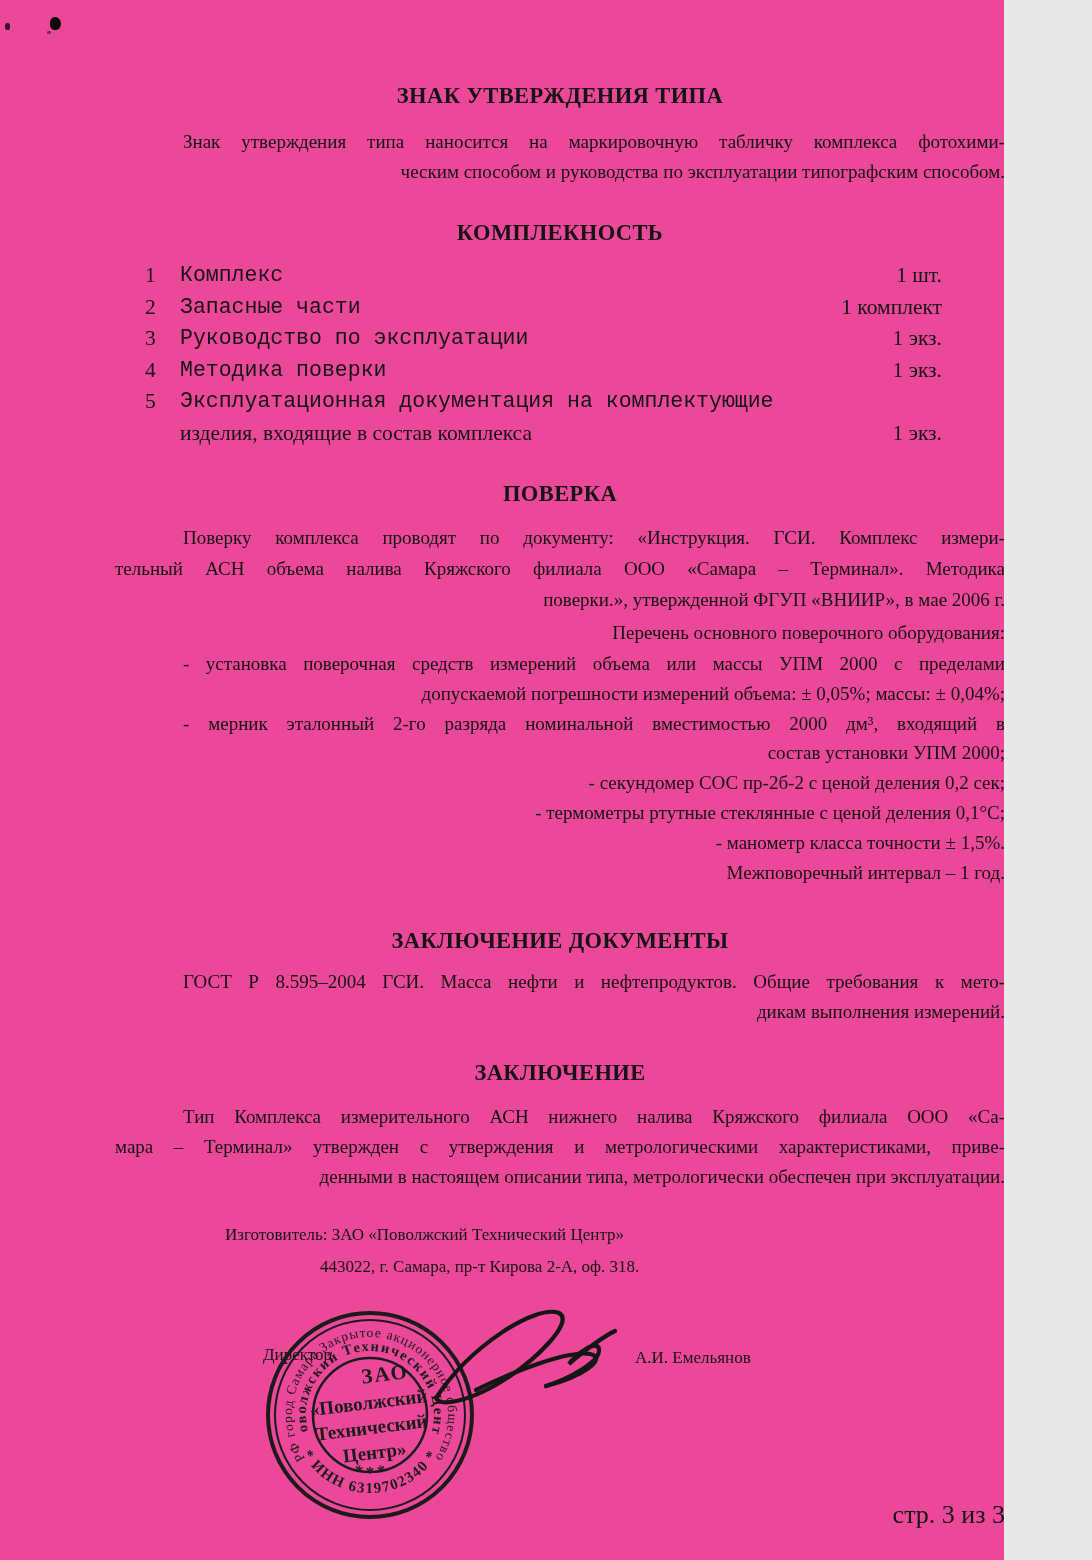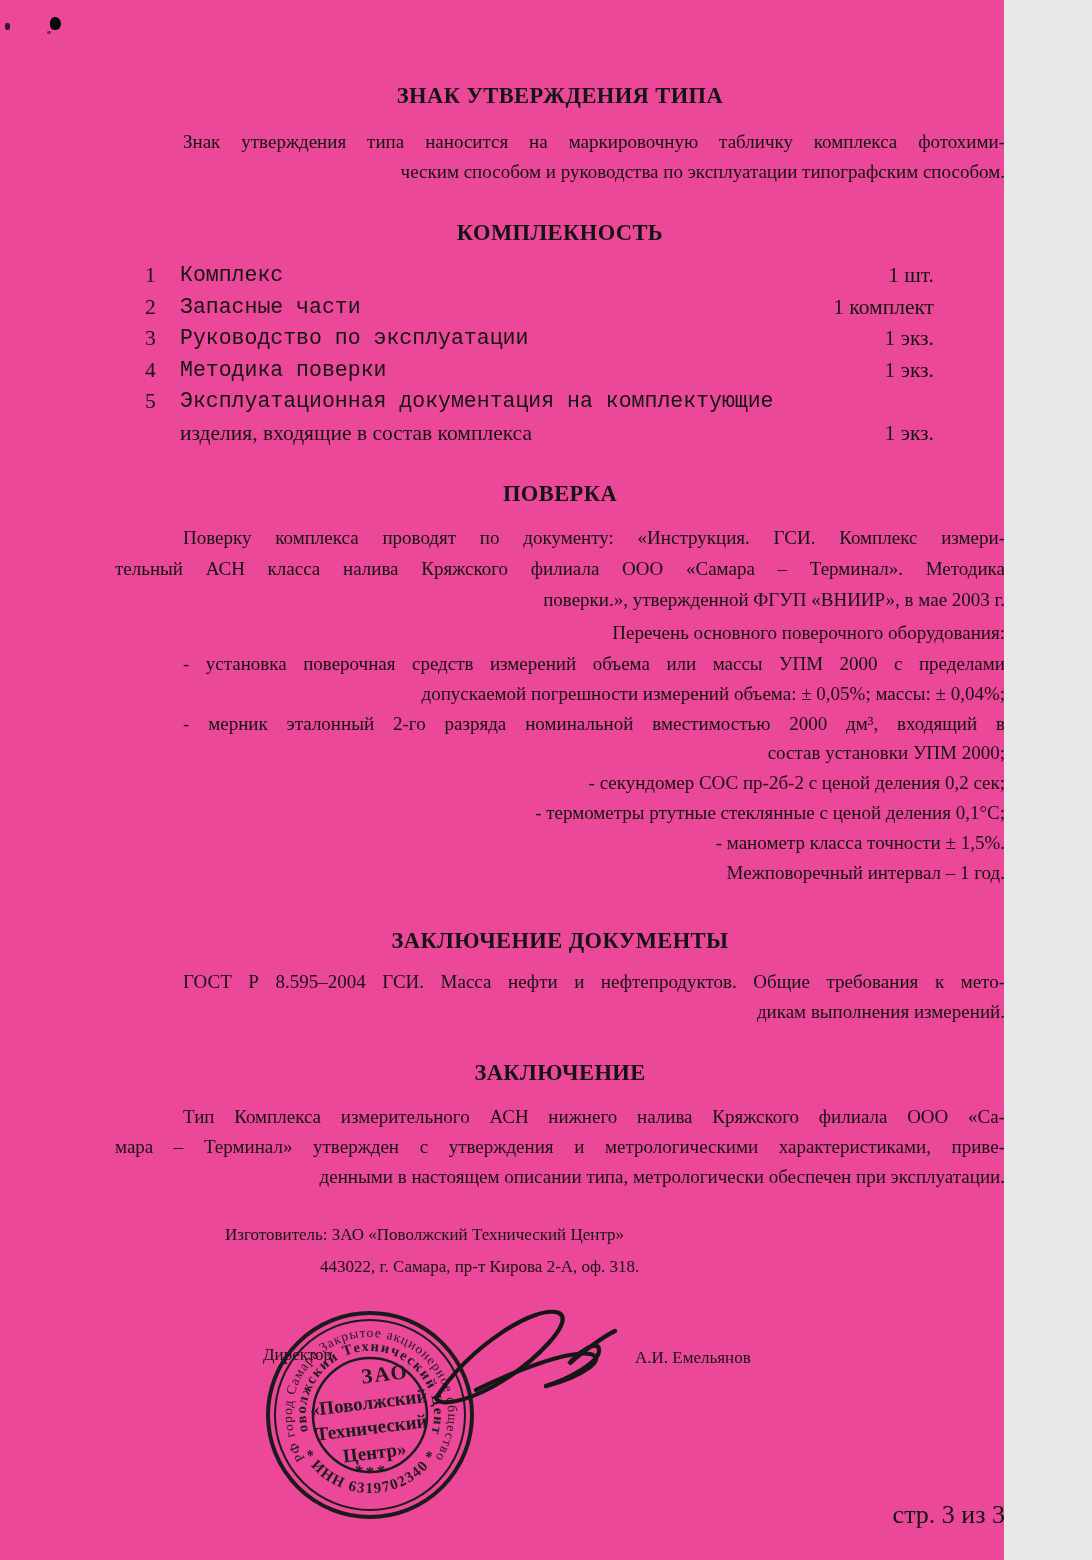--- a/index.html
+++ b/index.html
@@ -12,21 +12,21 @@
        font-size:22.5px; letter-spacing:0.4px; white-space:nowrap; }
   .blk { position:absolute; width:100%; font-size:19px; line-height:30px; }
   .blk .ln { width:100%;text-align:right; }
   .j  { text-align:justify; text-align-last:justify; }
   .ind{ text-indent:68px; }
   .list { position:absolute; width:100%; font-size:21.5px; }
   .lrow { position:relative; height:31.6px; line-height:31.6px; }
   .lnum { position:absolute; left:30px; }
   .lname{ position:absolute; left:65px; white-space:nowrap;font-family:Liberation Mono, monospace; }
   .lname2{ position:absolute; left:65px; white-space:nowrap; }
-  .lqty { position:absolute; left:4px; width:815px; text-align:right; }
+  .lqty { position:absolute; left:12px; width:815px; text-align:right; }
   .equip { line-height:29.8px; }
   .abs { position:absolute; font-size:17px; white-space:nowrap; }
   .footer { position:absolute; left:115px; top:1500px; width:890px;
             text-align:right; font-size:26px; }
   .speck { position:absolute; background:#0a0a0a; border-radius:40%; }
   .speck1 { left:5px; top:23px; width:5px; height:7px; opacity:.8; }
   .speck2 { left:50px; top:17px; width:11px; height:13px; border-radius:45% 55% 50% 40%; }
   .speck3 { left:47px; top:31px; width:4px; height:3px; opacity:.5; }
   svg text { font-family:"Liberation Serif", serif; fill:#1b1b1b; }
   .stamp { position:absolute; left:264px; top:1309px; }
@@ -80,22 +80,22 @@
       <div class="lrow">
         <span class="lname2">изделия, входящие в состав комплекса</span>
         <span class="lqty">1 экз.</span>
       </div>
     </div>
 
     <div class="h" style="top:481px">ПОВЕРКА</div>
 
     <div class="blk" style="top:522px; line-height:31px">
       <div class="ln j ind">Поверку комплекса проводят по документу: «Инструкция. ГСИ. Комплекс измери-</div>
-      <div class="ln j">тельный АСН класса налива Кряжского филиала ООО «Самара – Терминал». Методика</div>
-      <div class="ln">поверки.», утвержденной ФГУП «ВНИИР», в мае 2003 г.</div>
+      <div class="ln j">тельный АСН объема налива Кряжского филиала ООО «Самара – Терминал». Методика</div>
+      <div class="ln">поверки.», утвержденной ФГУП «ВНИИР», в мае 2006 г.</div>
     </div>
 
     <div class="blk" style="top:618px">
       <div class="ln ind">Перечень основного поверочного оборудования:</div>
     </div>
 
     <div class="blk equip" style="top:649px">
       <div class="ln j ind">- установка поверочная средств измерений объема или массы УПМ 2000 с пределами</div>
       <div class="ln">допускаемой погрешности измерений объема: ± 0,05%; массы: ± 0,04%;</div>
       <div class="ln j ind">- мерник эталонный 2-го разряда номинальной вместимостью 2000 дм³, входящий в</div>

